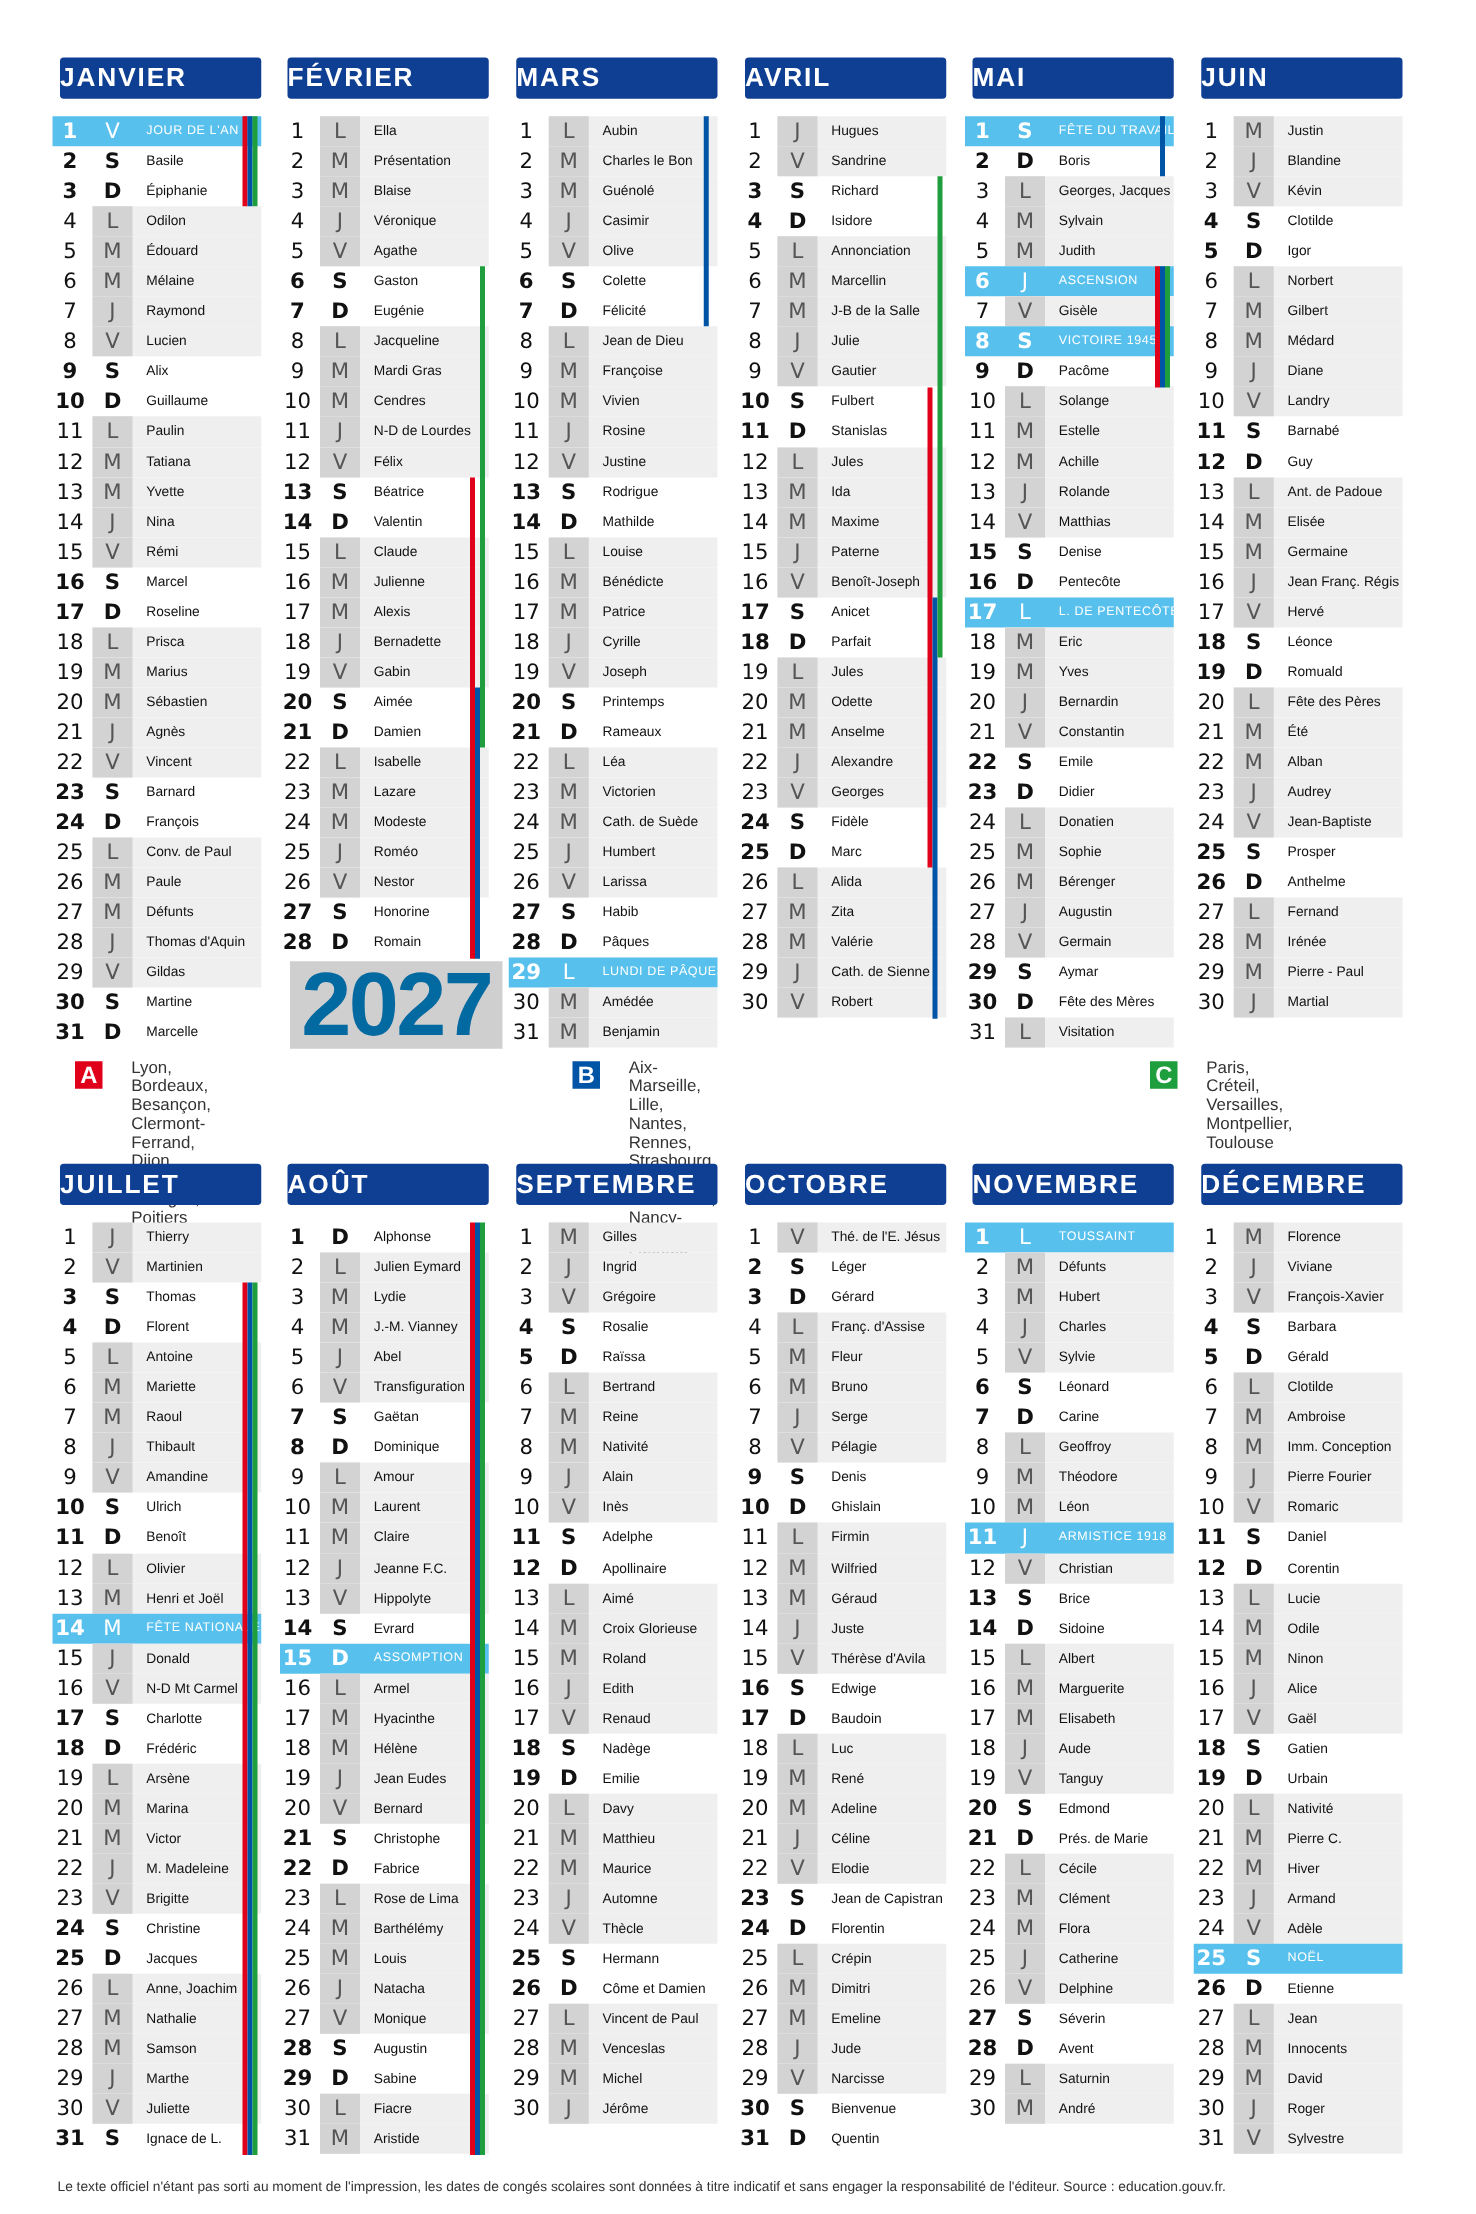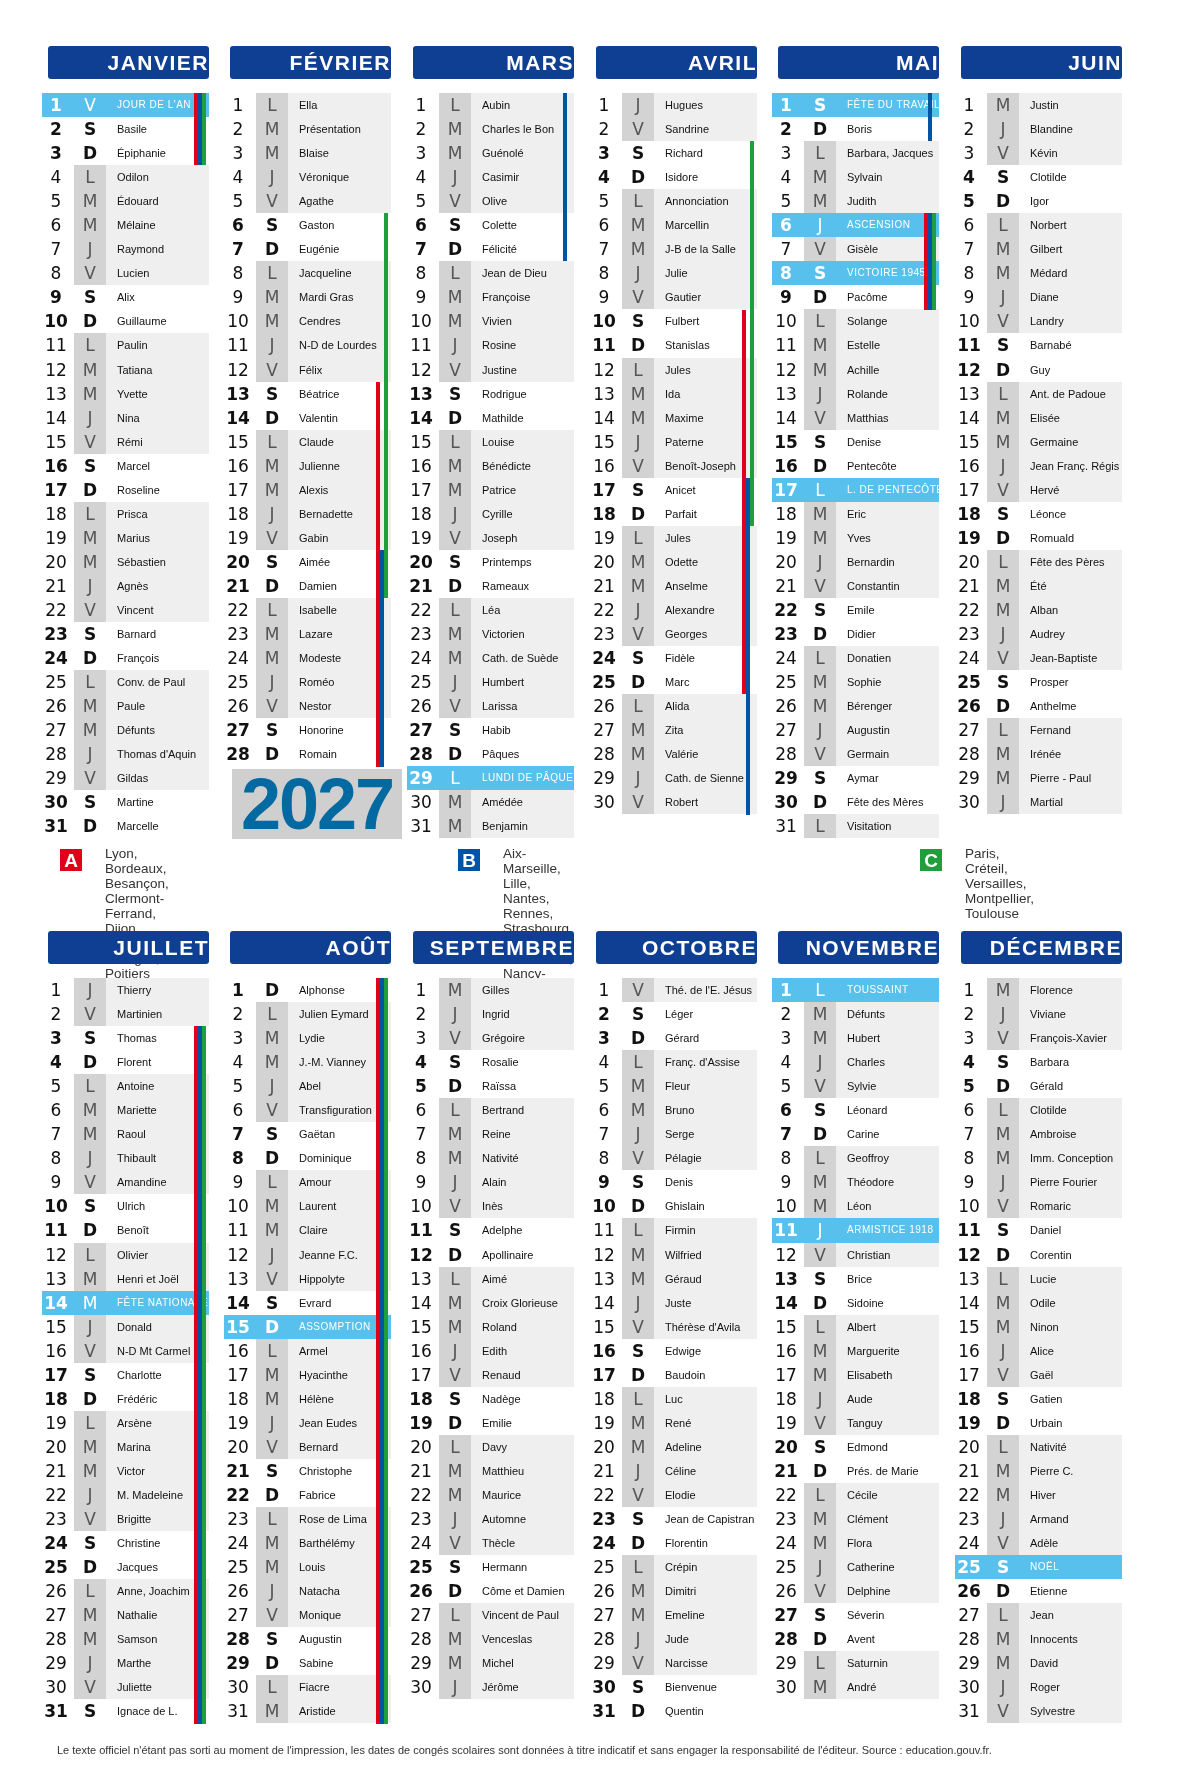--- a/index.html
+++ b/index.html
@@ -1,41 +1,41 @@
 <!DOCTYPE html>
 <html><head>
 <meta charset="utf-8">
 <style>
   html,body{margin:0;padding:0;background:#ffffff;}
   body{width:1181px;height:1771px;position:relative;overflow:hidden;font-family:"Liberation Sans",sans-serif;color:#111;}
   .half{position:absolute;left:0;width:1181px;}
   .half.top{top:0;}
   .half.bottom{top:885px;}
   .month{position:absolute;width:167px;}
-  .month-title{position:absolute;top:46px;left:6px;width:161px;height:33px;background:#0f3f93;border-radius:3px;color:#fff;font-weight:bold;font-size:21px;letter-spacing:1.5px;text-align:right;line-height:34px;}
+  .month-title{position:absolute;top:46px;left:6px;width:161px;height:33px;background:#0f3f93;border-radius:3px;color:#fff;font-weight:bold;font-size:21px;letter-spacing:1.5px;text-align:left;line-height:34px;}
   .rows{position:absolute;top:93px;left:0;width:167px;}
   .row{position:relative;height:24.06px;line-height:24px;display:block;}
   .row .bg{position:absolute;left:32px;right:0;top:0;bottom:0;background:#efefef;}
   .row .dl{position:absolute;left:32px;width:32px;top:0;bottom:0;background:#d3d3d3;}
   .row.hol{background:#58c0ed;}
   .num{position:absolute;left:0;width:28px;text-align:center;font-size:17px;font-family:"DejaVu Sans",sans-serif;font-weight:normal;}
   .row.we .num{font-weight:bold;}
   .row.hol .num{color:#fff;font-weight:bold;}
   .dow{position:absolute;left:32px;width:32px;text-align:center;font-size:17px;color:#555;font-family:"DejaVu Sans",sans-serif;}
   .row.we .dow{color:#111;font-weight:bold;}
   .row.hol .dow{color:#fff;}
   .name{position:absolute;left:75px;font-size:11px;white-space:nowrap;font-family:"Liberation Sans",sans-serif;}
   .row.hol .name{color:#fff;text-transform:uppercase;font-size:10px;letter-spacing:.5px;}
   .bar{position:absolute;width:4px;}
   .logo{position:absolute;left:232px;top:769px;width:170px;height:70px;background:#cfcfcf;color:#0369a1;font-weight:bold;font-size:72px;line-height:70px;text-align:center;font-family:"Liberation Sans",sans-serif;letter-spacing:-2px;}
   .legend{position:absolute;top:848px;left:0;width:1181px;height:32px;}
   .zone{position:absolute;top:0;height:32px;}
   .zone .badge{position:absolute;left:0;top:1px;width:22px;height:22px;color:#fff;font-weight:bold;font-size:19px;text-align:center;line-height:23px;}
   .zone .ztext{position:absolute;left:45px;top:-2px;font-size:13.5px;line-height:15px;color:#333;font-family:"Liberation Sans",sans-serif;}
-  .footer{position:absolute;top:1744px;left:57px;font-size:11px;color:#333;white-space:nowrap;}
+  .footer{position:absolute;top:1744px;left:46px;font-size:11px;color:#333;white-space:nowrap;}
 </style>
 </head>
 <body>
 
 <div class="half top" id="half-top">
     <div class="month" style="left: 42px;">
       <div class="month-title">JANVIER</div>
       <div class="rows">
         <div class="row hol">
           <span class="num">1</span>
@@ -843,21 +843,21 @@
         <div class="row we">
           <span class="num">2</span>
           <span class="dow">D</span>
           <span class="name">Boris</span>
         </div>
         <div class="row">
           <div class="bg"></div>
           <div class="dl"></div>
           <span class="num">3</span>
           <span class="dow">L</span>
-          <span class="name">Barbara, Jacques</span>
+          <span class="name">Georges, Jacques</span>
         </div>
         <div class="row">
           <div class="bg"></div>
           <div class="dl"></div>
           <span class="num">4</span>
           <span class="dow">M</span>
           <span class="name">Sylvain</span>
         </div>
         <div class="row">
           <div class="bg"></div>

